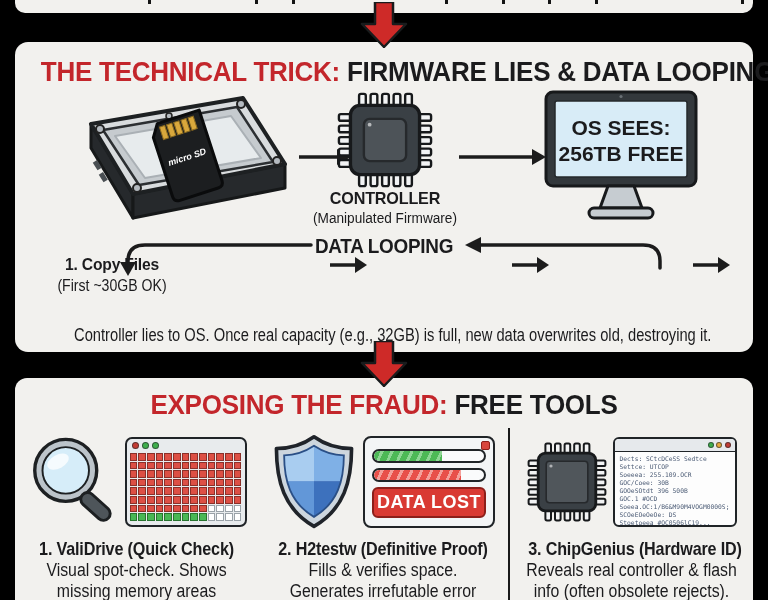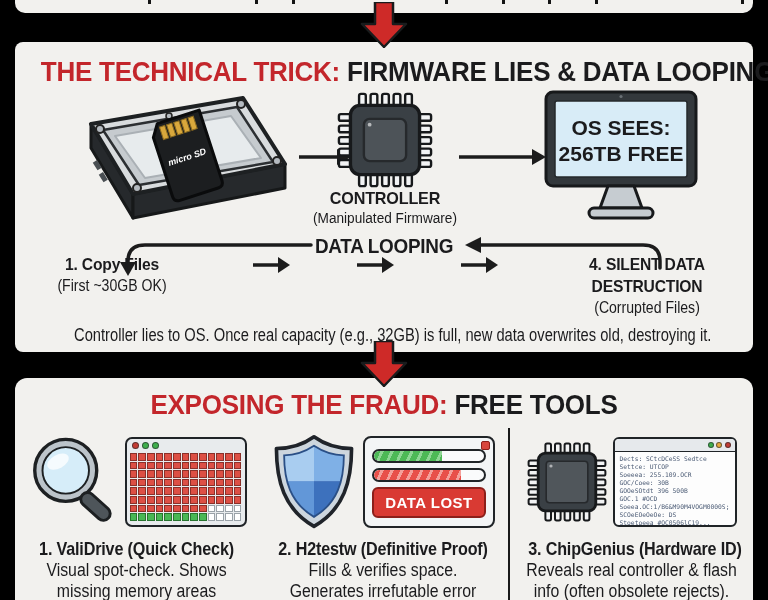--- a/index.html
+++ b/index.html
@@ -3,21 +3,21 @@
 <meta charset="utf-8">
 <style>
   :root{
     --accent-red:#c3262b; --arrow-red:#ce2a28; --card-bg:#f2f1ee; --ink:#1b1b1d;
     --screen-blue:#d8ecf7; --grid-red:#dd4f44; --grid-green:#49b855;
     --bar-green:#4db956; --bar-red:#e8504a; --lost-red:#d93a33;
   }
   *{margin:0;padding:0;box-sizing:border-box;}
   html,body{width:768px;height:600px;overflow:hidden;}
   body{background:#000;font-family:"Liberation Sans",sans-serif;color:var(--ink);position:relative;}
-  .card{position:absolute;left:15px;right:15px;background:var(--card-bg);border-radius:8px;}
+  .card{position:absolute;left:15px;right:15px;background:var(--card-bg);border-radius:13px;}
   .sliver{top:0;height:13px;border-radius:0 0 10px 10px;}
   .tick{position:absolute;top:0;width:3px;height:4px;background:#141414;left:133px;
         box-shadow:107px 0 #141414,144px 0 #141414,297px 0 #141414,354px 0 #141414,400px 0 #141414,447px 0 #141414,593px 0 #141414;}
   .card1{top:42px;height:310px;}
   .card2{top:378px;height:230px;border-radius:12px 12px 0 0;}
   .red-arrow{position:absolute;left:356px;width:56px;height:46px;z-index:5;}
   .arrow1{top:2px;} .arrow2{top:341px;}
 
   .h-line{position:absolute;left:0;right:0;text-align:center;font-weight:bold;font-size:28px;
           letter-spacing:-.3px;transform:scaleX(.93);white-space:nowrap;}
@@ -71,21 +71,21 @@
   
   .hwin{width:132px;height:92px;border:2.5px solid #202427;border-radius:8px;background:#f3f5f6;
         padding:7px 7px 0 7px;position:relative;}
   .hclose{position:absolute;top:3px;right:3px;width:9px;height:9px;background:#d8453c;border:1px solid #8c1f1a;border-radius:2px;}
   .pbar{height:14px;border:2px solid #202427;border-radius:8px;background:#fafbfc;overflow:hidden;margin-bottom:5px;}
   .pbar.first{margin-top:4px;}
   .pfill{height:100%;border-radius:6px 0 0 6px;}
   .pfill-green{width:62%;background:repeating-linear-gradient(115deg,var(--bar-green) 0 6px,#8fd695 6px 9px);}
   .pfill-red{width:79%;background:repeating-linear-gradient(115deg,var(--bar-red) 0 6px,#f4a09b 6px 9px);}
   .lost-btn{height:31px;background:var(--lost-red);border:2px solid #8c1f1a;border-radius:6px;
-            color:#fff;font-weight:bold;font-size:15px;display:flex;align-items:center;justify-content:center;
+            color:#fff;font-weight:bold;font-size:18px;display:flex;align-items:center;justify-content:center;
             letter-spacing:.5px;}
 
   
   .cwin{width:124px;height:90px;border:2px solid #202427;border-radius:6px;background:#fdfdfd;overflow:hidden;}
   .cbar{height:13px;background:#e6e9ec;border-bottom:1.5px solid #202427;display:flex;align-items:center;
         justify-content:flex-end;gap:2.5px;padding-right:4px;}
   .cbar .dot{width:6px;height:6px;}
   .cbody{padding:3px 5px;text-align:left;}
   .tline{font-family:"DejaVu Sans Mono",monospace;font-size:6.3px;line-height:8px;color:#4a5a74;white-space:nowrap;}
 </style>
@@ -206,25 +206,20 @@
         <polygon points="27,3 27,19 39,11" fill="#1c1c1c"></polygon>
     </svg>
     <svg class="step-arrow" viewBox="0 0 40 22">
       <line x1="2" y1="11" x2="27" y2="11" stroke="#1c1c1c" stroke-width="3.5"></line>
         <polygon points="27,3 27,19 39,11" fill="#1c1c1c"></polygon>
     </svg>
     <svg class="step-arrow" viewBox="0 0 40 22">
       <line x1="2" y1="11" x2="27" y2="11" stroke="#1c1c1c" stroke-width="3.5"></line>
         <polygon points="27,3 27,19 39,11" fill="#1c1c1c"></polygon>
     </svg>
-    <div class="step s4">
-      <div class="step-line">4. SILENT DATA</div>
-      <div class="step-line">DESTRUCTION</div>
-      <div class="step-sub">(Corrupted Files)</div>
-    </div>
   </div>
 
   <div class="footnote">Controller lies to OS. Once real capacity (e.g., 32GB) is full, new data overwrites old, destroying it.</div>
 </section>
 
 <section class="card card2">
   <div class="h-line">
     <span class="h-red">EXPOSING THE FRAUD:</span>
     <span class="h-black">FREE TOOLS</span>
   </div>

